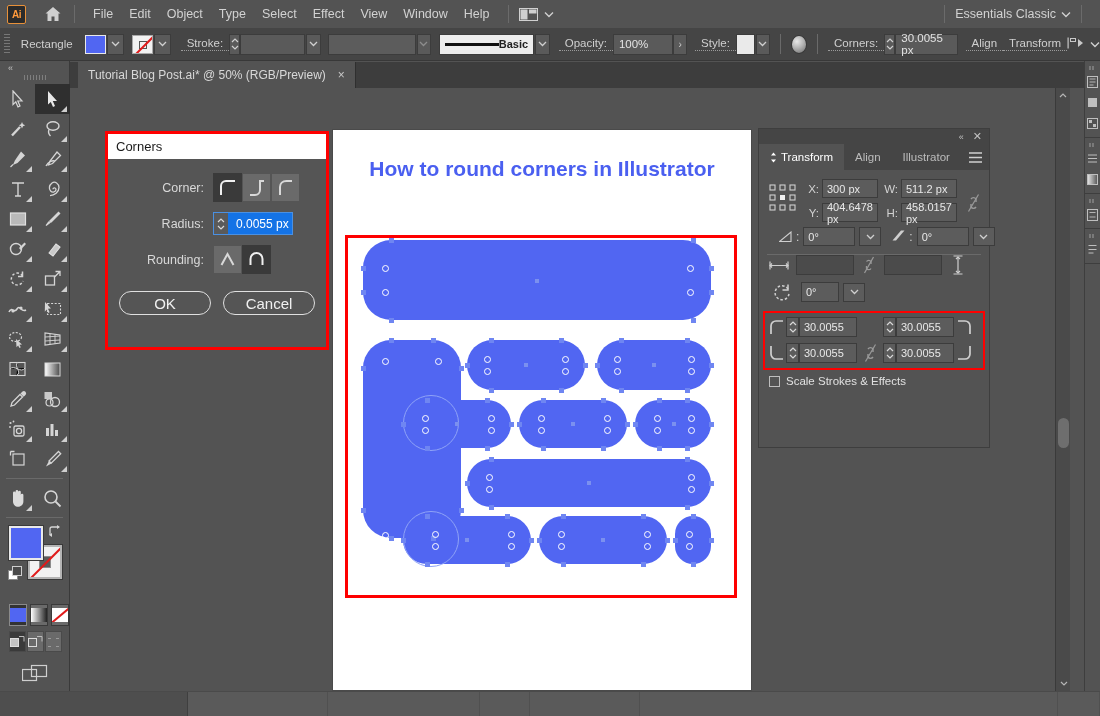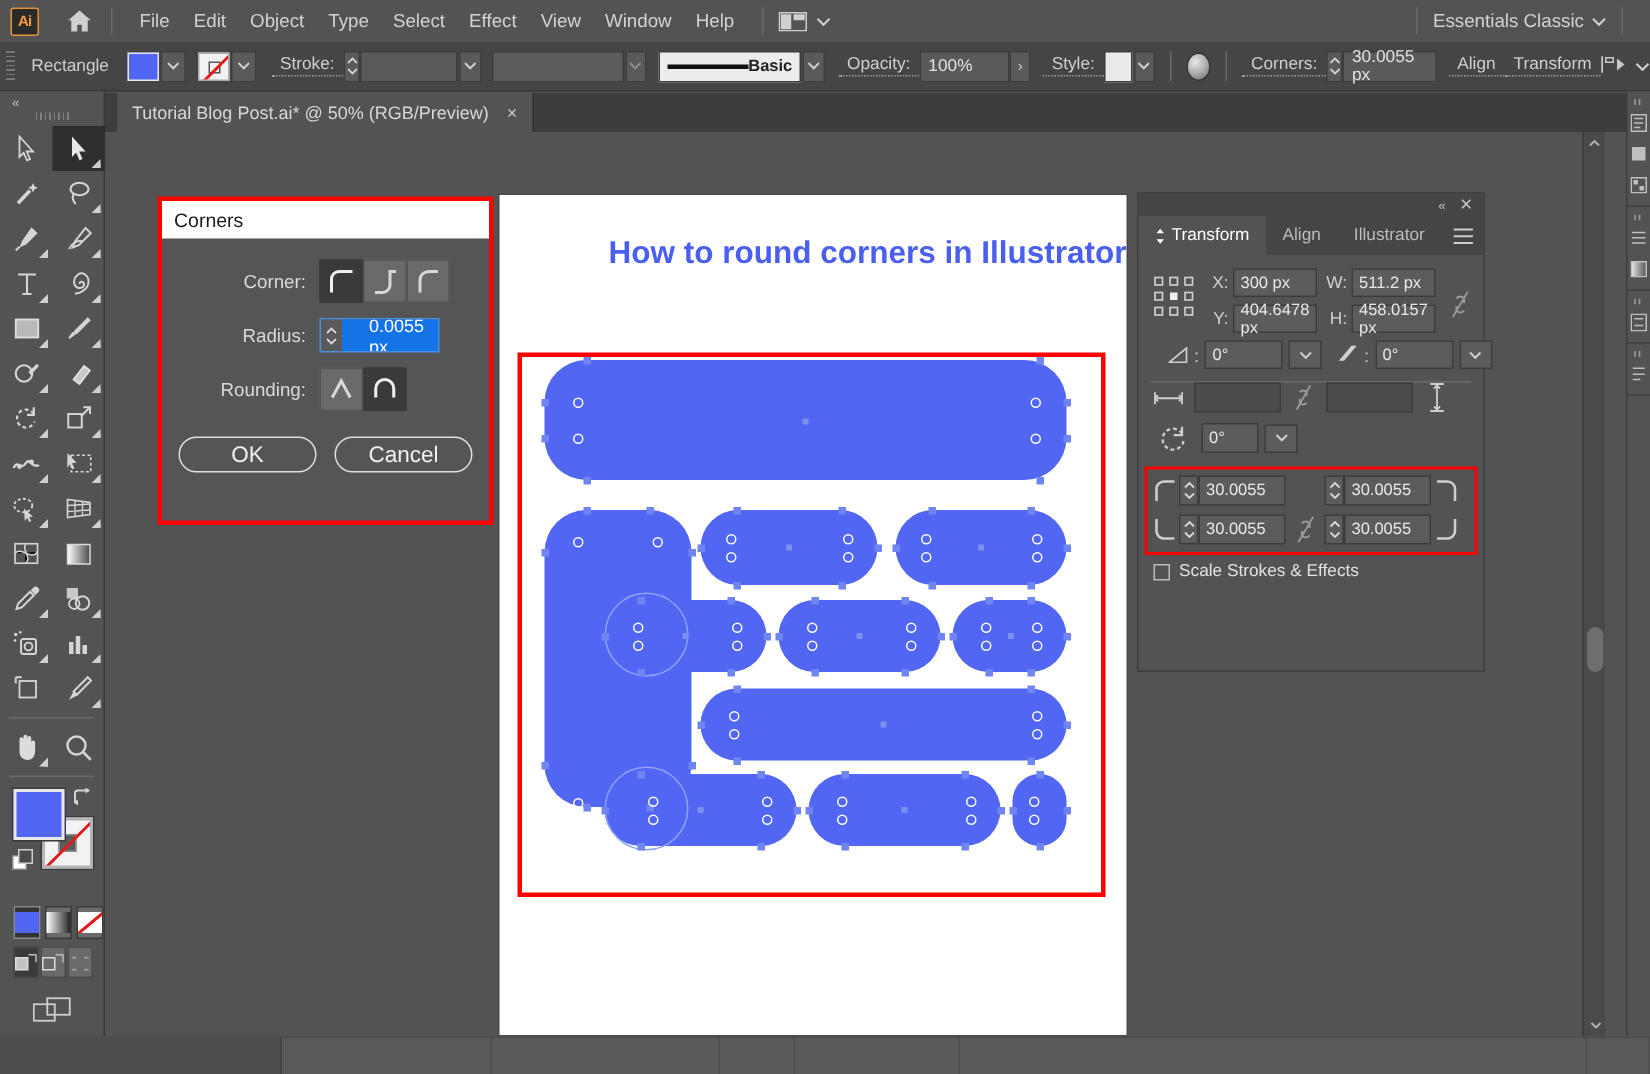--- a/index.html
+++ b/index.html
@@ -160,21 +160,21 @@
   
   .canvas-area {
     position:absolute; left:70px; top:88px; width:1000px; height:603px;
     background:#535353; overflow:hidden;
   }
   .artboard {
     position:absolute; left:263px; top:42px; width:418px; height:560px;
     background:#ffffff; box-shadow:0 0 0 1px #4a4a4a;
   }
   .ab-title {
-    position:absolute; left:0; top:25px; width:100%; text-align:right;
+    position:absolute; left:0; top:25px; width:100%; text-align:center;
     color:#4a5ff0; font-size:21px; font-weight:bold; line-height:1.32;
   }
   .shapes-frame {
     position:absolute; left:12px; top:105px; width:392px; height:363px;
   }
   .shape {
     position:absolute; background:#5166f2;
   }
   .anch {
     position:absolute; width:5px; height:5px; background:#6f86f2;
@@ -221,21 +221,21 @@
   .cornerbtns { display:flex; }
   .cbtn { width:29px; height:29px; background:#6a6a6a; border:1px solid #555;
     display:flex; align-items:center; justify-content:center; }
   .cbtn.sel { background:#3a3a3a; border-color:#3a3a3a; }
   .radius-field {
     display:flex; align-items:center; border:1px solid #4a90e2;
   }
   .radius-step { width:14px; height:21px; background:#5a5a5a;
     display:flex; flex-direction:column; align-items:center; justify-content:center; gap:2px; }
   .radius-val { width:64px; height:21px; background:#1473e6; color:#ffffff;
-    display:flex; align-items:center; padding-left:18px; font-size:12px; overflow:hidden; }
+    display:flex; align-items:center; padding-left:8px; font-size:12px; overflow:hidden; }
   .dlg-btns { display:flex; gap:12px; justify-content:center; margin-top:17px; }
   .dlg-btn {
     width:92px; height:24px; border:1.5px solid #e0e0e0; border-radius:12px;
     background:transparent; color:#f0f0f0; font-size:15px;
     display:flex; align-items:center; justify-content:center; cursor:pointer;
   }
 
   
   .right-dock {
     position:absolute; left:758px; top:128px; width:232px; height:320px;

